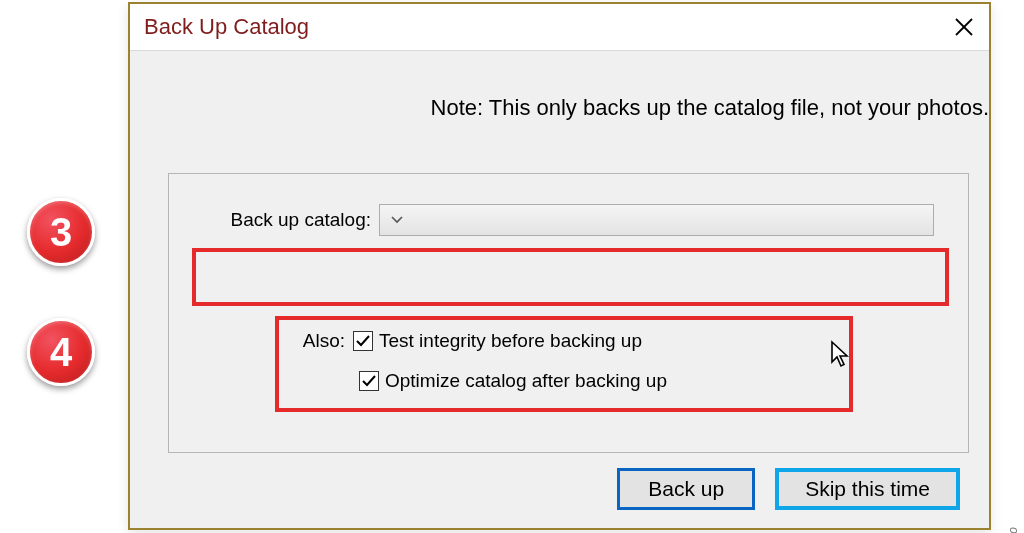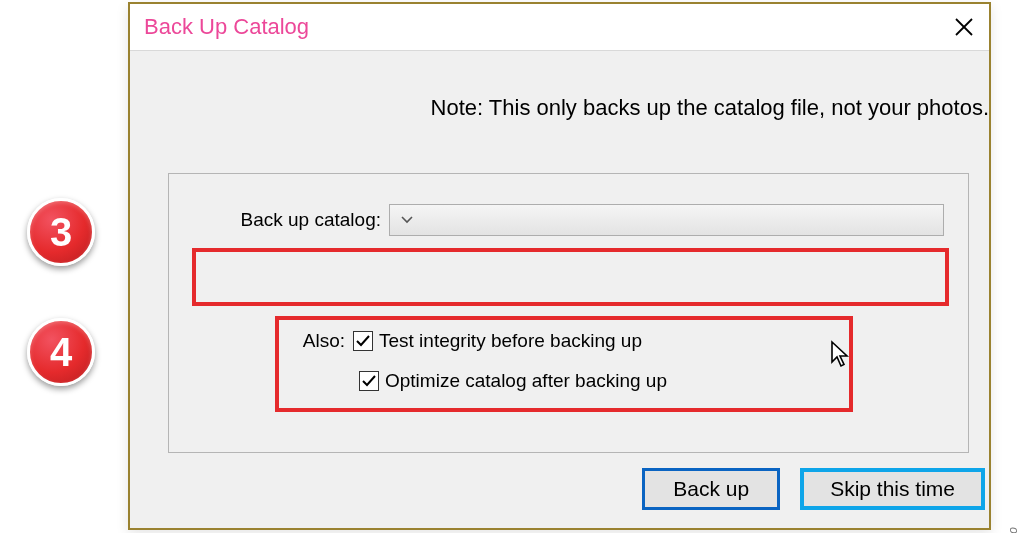--- a/index.html
+++ b/index.html
@@ -29,21 +29,21 @@
     .titlebar {
       height: 46px;
       display: flex;
       align-items: center;
       justify-content: space-between;
       padding: 0 14px;
       background: #ffffff;
     }
     .titlebar-title {
       font-size: 22px;
-      color: #ec4899;
+      color: #7f1d1d;
     }
     .close-icon {
       width: 22px;
       height: 22px;
       position: relative;
       cursor: default;
     }
     .close-icon svg {
       width: 22px;
       height: 22px;
@@ -68,21 +68,21 @@
       height: 280px;
       border: 1px solid #b5b5b5;
       background: #f0f0f0;
     }
     .row {
       position: absolute;
       display: flex;
       align-items: center;
     }
     .row-catalog {
-      left: 30px;
+      left: 20px;
       top: 30px;
       width: 745px;
     }
     .label-catalog {
       width: 190px;
       text-align: right;
       padding-right: 8px;
     }
     .dropdown {
       flex: 1;
@@ -159,21 +159,21 @@
       justify-content: center;
       margin-right: 6px;
       position: relative;
     }
     .checkbox svg {
       width: 16px;
       height: 16px;
     }
     .button-row {
       position: absolute;
-      right: 4px;
+      right: 29px;
       bottom: 18px;
       display: flex;
       gap: 20px;
     }
     .btn {
       height: 42px;
       border: 4px solid #0ea5e9;
       background: #e3e3e3;
       font-family: inherit;
       font-size: 21px;

